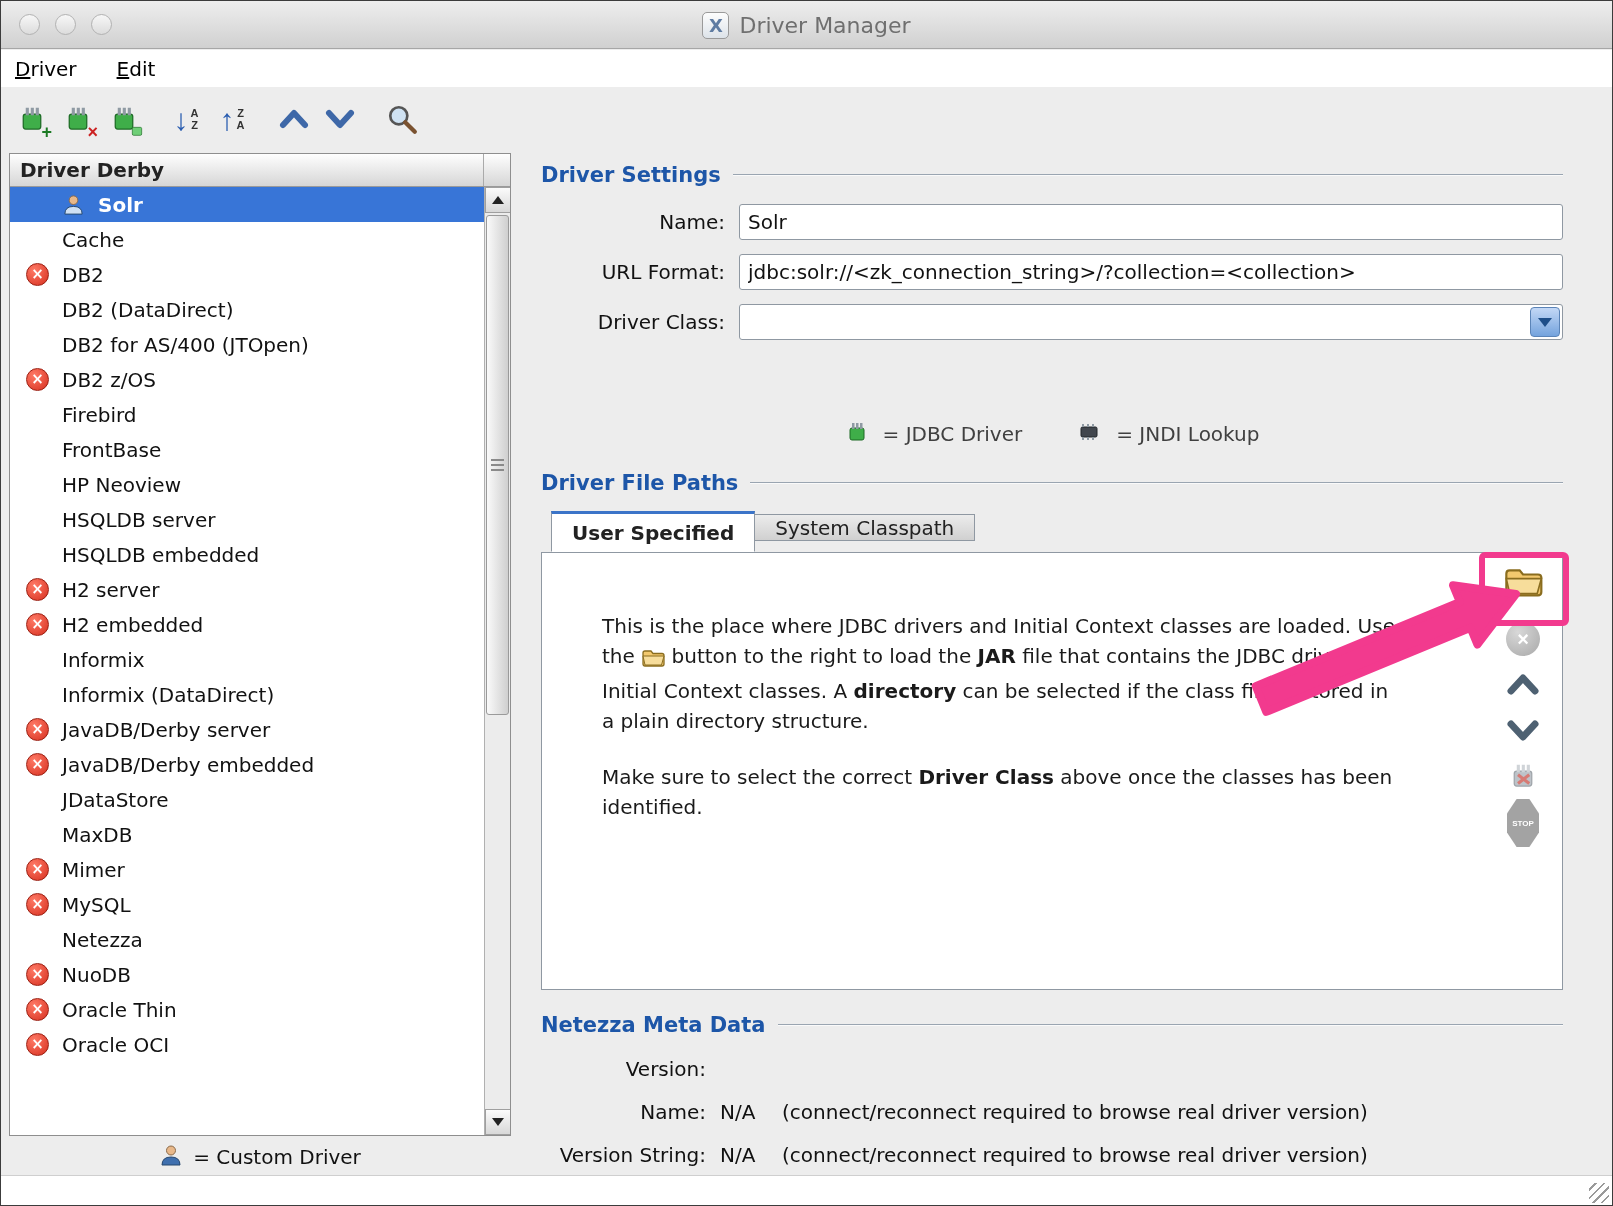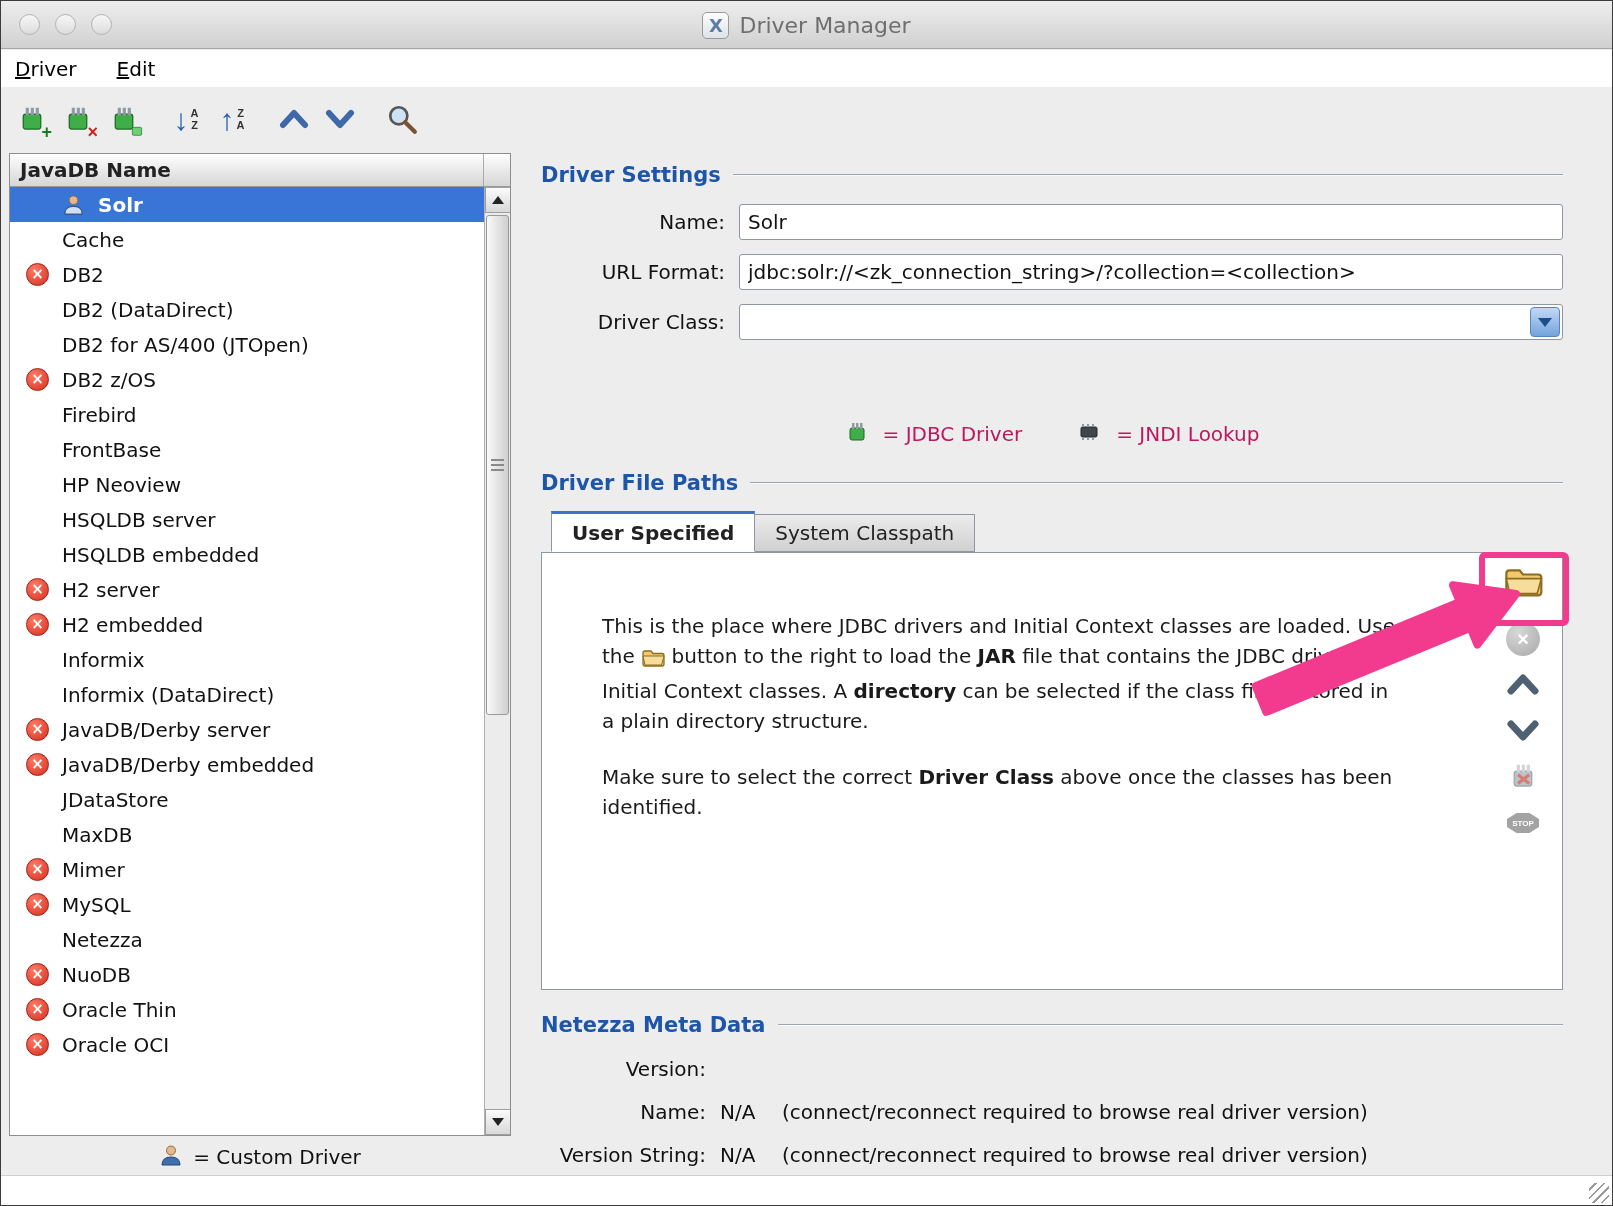--- a/index.html
+++ b/index.html
@@ -98,47 +98,47 @@
   .combo-input { width:100%; height:36px; border:1px solid #8f98a2; border-radius:3px;
                  background:#fff; }
   .combo-btn { position:absolute; right:3px; top:3px; width:30px; height:30px; border-radius:4px;
                background:linear-gradient(#c3d8f6,#74a3dd); border:1px solid #5b84b8;
                display:flex; align-items:center; justify-content:center; cursor:pointer; }
   .combo-chev { width:0; height:0; border-left:7px solid transparent; border-right:7px solid transparent;
                 border-top:9px solid #1d4e89; }
 
   .legend-row { position:absolute; left:540px; top:416px; width:1022px; height:34px;
                 display:flex; align-items:center; justify-content:center; gap:14px;
-                font-size:20px; color:#be185d; }
+                font-size:20px; color:#404040; }
   .legend-gap { width:26px; }
 
   
   .tabs { position:absolute; left:550px; top:513px; display:flex; z-index:5; }
-  .tab { height:38px; padding:0 20px; display:flex; align-items:center; font-size:20px; color:#222;
+  .tab { height:27px; padding:0 20px; display:flex; align-items:center; font-size:20px; color:#222;
          border:1px solid #8f98a2; background:linear-gradient(#ececec,#d0d0d0);
          margin-right:-1px; cursor:pointer; }
   .tab.active { background:#fff; font-weight:bold; border-top:3px solid #3b74c8;
                 border-bottom:1px solid #fff; height:41px; margin-top:-3px; z-index:6; }
 
   .fp-panel { position:absolute; left:540px; top:551px; width:1022px; height:438px;
               background:#fff; border:1px solid #8f98a2; }
   .fp-text { position:absolute; left:60px; top:58px; width:800px; font-size:20px;
              line-height:30px; color:#1a1a1a; }
   .fp-text p { margin-bottom:26px; }
   .inline-icon { display:inline-block; vertical-align:-5px; }
 
   
   .side-btn { position:absolute; left:1498px; width:48px; height:44px;
               display:flex; align-items:center; justify-content:center; background:transparent;
               border:none; cursor:pointer; }
   .circle-x { width:34px; height:34px; border-radius:50%;
               background:radial-gradient(circle at 35% 30%, #d8d8d8, #a8a8a8);
               color:#fff; font-weight:bold; font-size:20px; display:flex; align-items:center;
               justify-content:center; }
-  .octagon { width:32px; height:20px; background:#a3a3a3; color:#fff; font-size:8px; font-weight:bold;
+  .octagon { width:32px; height:48px; background:#a3a3a3; color:#fff; font-size:8px; font-weight:bold;
              display:flex; align-items:center; justify-content:center;
              clip-path:polygon(30% 0,70% 0,100% 30%,100% 70%,70% 100%,30% 100%,0 70%,0 30%); }
 
   
   .meta-row { position:absolute; left:540px; width:1060px; display:flex; align-items:baseline;
               font-size:20px; color:#111; }
   .m-label { width:165px; text-align:right; white-space:nowrap; }
   .m-value { margin-left:14px; min-width:48px; }
   .m-note  { margin-left:14px; white-space:nowrap; }
 
@@ -243,21 +243,21 @@
         <svg width="32" height="32" viewBox="0 0 30 30">
             <circle cx="12" cy="12" r="8" fill="#cfe2f3" stroke="#555" stroke-width="2.5"></circle>
             <line x1="18" y1="18" x2="27" y2="27" stroke="#7a5230" stroke-width="4" stroke-linecap="round"></line>
           </svg>
       </span>
     </button>
   </div>
 
   <div class="list-panel">
     <div class="list-header">
-      <span class="hd-text">JavaDB Name</span>
+      <span class="hd-text">Driver Derby</span>
       <div class="hdr-sb-cell"></div>
     </div>
     <div class="list-body">
       <div class="rows" id="driver-rows">
           <div class="drv-row selected custom">
             <span class="person-icon"><svg width="23" height="23" viewBox="0 0 24 24">
                 <circle cx="12" cy="7.5" r="4.5" fill="#e8b88a" stroke="#8a6a4a"></circle>
                 <path d="M3 22 q0-8 9-8 q9 0 9 8 z" fill="#cfe0f4" stroke="#27486f"></path>
               </svg></span>
             <span class="drv-label">Solr</span>

